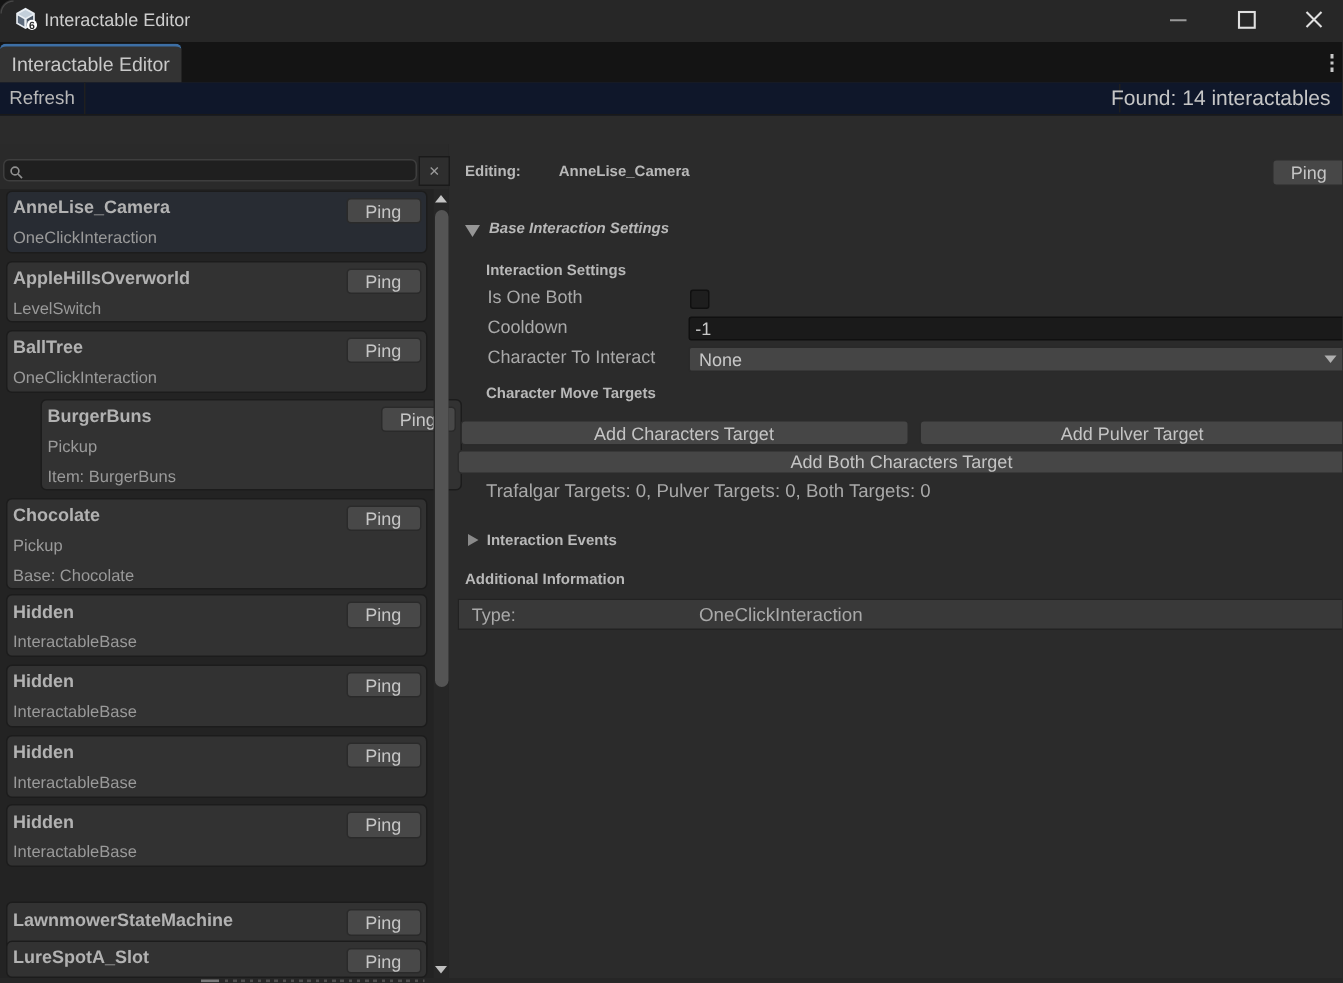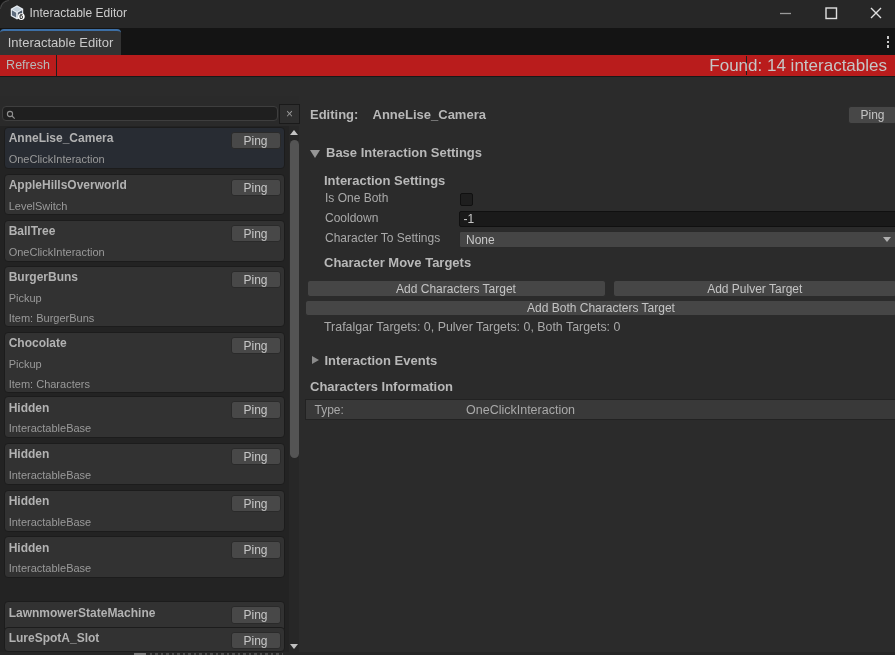--- a/index.html
+++ b/index.html
@@ -12,25 +12,25 @@
   #titlebar { left:0; top:0; width:895px; height:28px; background:#272727; }
   #title-text { left:29.5px; top:0; height:27px; line-height:27px; font-size:12px; color:#cdcdcd; }
 
   
   #tabstrip { left:0; top:28px; width:895px; height:27px; background:#141414; }
   #edtab { left:0px; top:1px; width:121px; height:26px; background:#333333;
       border-top:2px solid #3d6fa5; border-radius:4px 4px 0 0; }
   #edtab span { display:block; text-align:center; line-height:23px; font-size:13px; color:#c9c9c9;}
 
   
-  #toolbar { left:0; top:55px; width:895px; height:22px; background:#b91c1c; border-bottom:1px solid #191919; }
+  #toolbar { left:0; top:55px; width:895px; height:22px; background:#0f172a; border-bottom:1px solid #191919; }
   #refreshbtn { left:0; top:0; width:57px; height:21px; border-right:1px solid #1f1f1f;
       text-align:center; line-height:21px; font-size:12.5px; color:#b8b8b8; }
   #tbsep { left:746px; top:1px; width:1px; height:19px; background:#1f1f1f; }
-  #foundtxt { right:8px; top:0; height:21px; line-height:21px; font-size:17px; color:#c6c6c6; }
+  #foundtxt { right:8px; top:0; height:21px; line-height:21px; font-size:14px; color:#c6c6c6; }
 
   
   #viewtabs { left:0; top:77px; width:895px; height:19px; background:#222222; }
   #scenetab { left:2px; top:1px; width:447px; height:16px; background:#3d556e; border-top:1px solid #4a6480;
       text-align:center; line-height:15px; font-size:12.5px; color:#c3ccd6; }
   #debugtab { left:452px; top:1px; width:441px; height:16px; background:#464646; border-top:1px solid #555555;
       text-align:center; line-height:15px; font-size:12.5px; color:#c2c2c2; }
 
   
   #content { left:0; top:96px; width:895px; height:559px; background:#2b2b2b; overflow:hidden; }
@@ -52,21 +52,21 @@
       border-radius:3px; text-align:center; line-height:16px; font-size:12px; color:#c6c6c6; }
 
   
   #sbar { left:288.5px; top:30px; width:10.5px; height:529px; background:#272727; }
   #sthumb { left:289.5px; top:43.5px; width:9px; height:318.5px; background:#545454; border-radius:4.5px; }
   .tri-up { width:0; height:0; border-left:4px solid transparent; border-right:4px solid transparent;
       border-bottom:5px solid #c4c4c4; }
   .tri-down { width:0; height:0; border-left:4px solid transparent; border-right:4px solid transparent;
       border-top:5px solid #c0c0c0; }
   .rp-label { font-size:12px; color:#a9a9a9; height:16px; line-height:16px; white-space:nowrap; }
-  .rp-bold { font-size:13px; font-weight:bold; color:#b8b8b8; height:16px; line-height:16px; white-space:nowrap;}
+  .rp-bold { font-size:10px; font-weight:bold; color:#b8b8b8; height:16px; line-height:16px; white-space:nowrap;}
   .btn { background:#464646; border:1px solid #2b2b2b; border-radius:3px; text-align:center;
       font-size:12px; color:#c4c4c4; }
   .tri-right { width:0; height:0; border-top:4px solid transparent; border-bottom:4px solid transparent;
       border-left:7px solid #8a8a8a; }
   .tri-dn2 { width:0; height:0; border-left:5.2px solid transparent; border-right:5.2px solid transparent;
       border-top:8px solid #969696; }
 </style>
 </head>
 <body>
 <div id="win">
@@ -126,30 +126,30 @@
     <div class="abs card" style="top:77.6px;height:41.6px;">
       <div class="abs cname">AppleHillsOverworld</div>
       <div class="abs csub" style="top:22.2px">LevelSwitch</div>
       <div class="abs ping">Ping</div>
     </div>
     <div class="abs card" style="top:123.6px;height:42.0px;text-decoration:underline;">
       <div class="abs cname">BallTree</div>
       <div class="abs csub" style="top:22.2px">OneClickInteraction</div>
       <div class="abs ping">Ping</div>
     </div>
-    <div class="abs card" style="top:169.8px;height:61.6px;">
+    <div class="abs card" style="top:169.8px;height:61.6px;margin-left:23px;">
       <div class="abs cname">BurgerBuns</div>
       <div class="abs csub" style="top:22.2px">Pickup</div>
       <div class="abs csub" style="top:42.2px">Item: BurgerBuns</div>
       <div class="abs ping">Ping</div>
     </div>
     <div class="abs card" style="top:235.8px;height:60.8px;">
       <div class="abs cname">Chocolate</div>
       <div class="abs csub" style="top:22.2px">Pickup</div>
-      <div class="abs csub" style="top:42.2px">Item: Characters</div>
+      <div class="abs csub" style="top:42.2px">Base: Chocolate</div>
       <div class="abs ping">Ping</div>
     </div>
     <div class="abs card" style="top:300.0px;height:41.7px;">
       <div class="abs cname">Hidden</div>
       <div class="abs csub" style="top:22.2px">InteractableBase</div>
       <div class="abs ping">Ping</div>
     </div>
     <div class="abs card" style="top:346.6px;height:42.0px;">
       <div class="abs cname">Hidden</div>
       <div class="abs csub" style="top:22.2px">InteractableBase</div>
@@ -178,41 +178,41 @@
     <div class="abs" id="sbar"></div>
     <div class="abs tri-up" style="left:290px;top:34.3px;"></div>
     <div class="abs" id="sthumb"></div>
     <div class="abs tri-down" style="left:290px;top:548px;"></div>
 
     <div class="abs rp-bold" style="left:310px;top:11px;">Editing:</div>
     <div class="abs rp-bold" style="left:372.5px;top:11px;">AnneLise_Camera</div>
     <div class="abs btn" style="left:848px;top:10px;width:49px;height:18px;line-height:17px;background:#474747;border-color:#2c2c2c;">Ping</div>
 
     <div class="abs tri-dn2" style="left:310.3px;top:54.4px;"></div>
-    <div class="abs rp-bold" style="left:326px;top:49px;">Base Interaction Settings</div>
+    <div class="abs rp-bold" style="left:326px;top:49px;font-style:italic;">Base Interaction Settings</div>
 
     <div class="abs rp-bold" style="left:324px;top:77.3px;">Interaction Settings</div>
     <div class="abs rp-label" style="left:325px;top:94.3px;">Is One Both</div>
     <div class="abs" style="left:459.5px;top:96.6px;width:13.8px;height:13px;background:#1e1e1e;border:1px solid #101010;border-radius:2px;"></div>
     <div class="abs rp-label" style="left:325px;top:114.4px;">Cooldown</div>
     <div class="abs" style="left:459px;top:114.5px;width:438px;height:16.5px;background:#1a1a1a;border:1px solid #101010;border-radius:2px;font-size:12px;color:#c8c8c8;line-height:14.5px;padding-left:3.5px;">-1</div>
-    <div class="abs rp-label" style="left:325px;top:134.2px;">Character To Settings</div>
+    <div class="abs rp-label" style="left:325px;top:134.2px;">Character To Interact</div>
     <div class="abs" style="left:459px;top:134.7px;width:438px;height:17.5px;background:#454545;border:1px solid #2a2a2a;border-radius:2px;font-size:12px;color:#c8c8c8;line-height:16px;padding-left:6px;">None</div>
     <div class="abs" style="left:883px;top:141.3px;width:0;height:0;border-left:4.5px solid transparent;border-right:4.5px solid transparent;border-top:5.5px solid #b0b0b0;"></div>
 
     <div class="abs rp-bold" style="left:324px;top:159px;">Character Move Targets</div>
     <div class="abs btn" style="left:306.5px;top:183.5px;width:299px;height:17px;line-height:16px;">Add Characters Target</div>
     <div class="abs btn" style="left:612.5px;top:183.5px;width:284.5px;height:17px;line-height:16px;">Add Pulver Target</div>
     <div class="abs btn" style="left:305px;top:203.5px;width:592px;height:16px;line-height:15px;">Add Both Characters Target</div>
     <div class="abs rp-label" style="left:324px;top:223px;font-size:12.4px;">Trafalgar Targets: 0, Pulver Targets: 0, Both Targets: 0</div>
 
     <div class="abs tri-right" style="left:312.3px;top:260.3px;"></div>
     <div class="abs rp-bold" style="left:324.5px;top:257px;">Interaction Events</div>
 
-    <div class="abs rp-bold" style="left:310px;top:283px;">Characters Information</div>
+    <div class="abs rp-bold" style="left:310px;top:283px;">Additional Information</div>
     <div class="abs" style="left:305px;top:303px;width:592px;height:20.5px;background:#393939;border:1px solid #222;">
       <div class="abs rp-label" style="left:8.5px;top:2px;">Type:</div>
       <div class="abs rp-label" style="left:160px;top:2px;font-size:12.5px;">OneClickInteraction</div>
     </div>
 
     <div class="abs" style="left:0;top:556.2px;width:895px;height:2.8px;background:#262626;"></div>
     <div class="abs" style="left:133.5px;top:557.2px;width:12.5px;height:1.8px;background:#787878;"></div>
     <div class="abs" style="left:150px;top:557.4px;width:133px;height:1.6px;background:repeating-linear-gradient(90deg,#4e4e4e 0 2.3px,rgba(0,0,0,0) 2.3px 5.5px);"></div>
   </div>
 </div>

